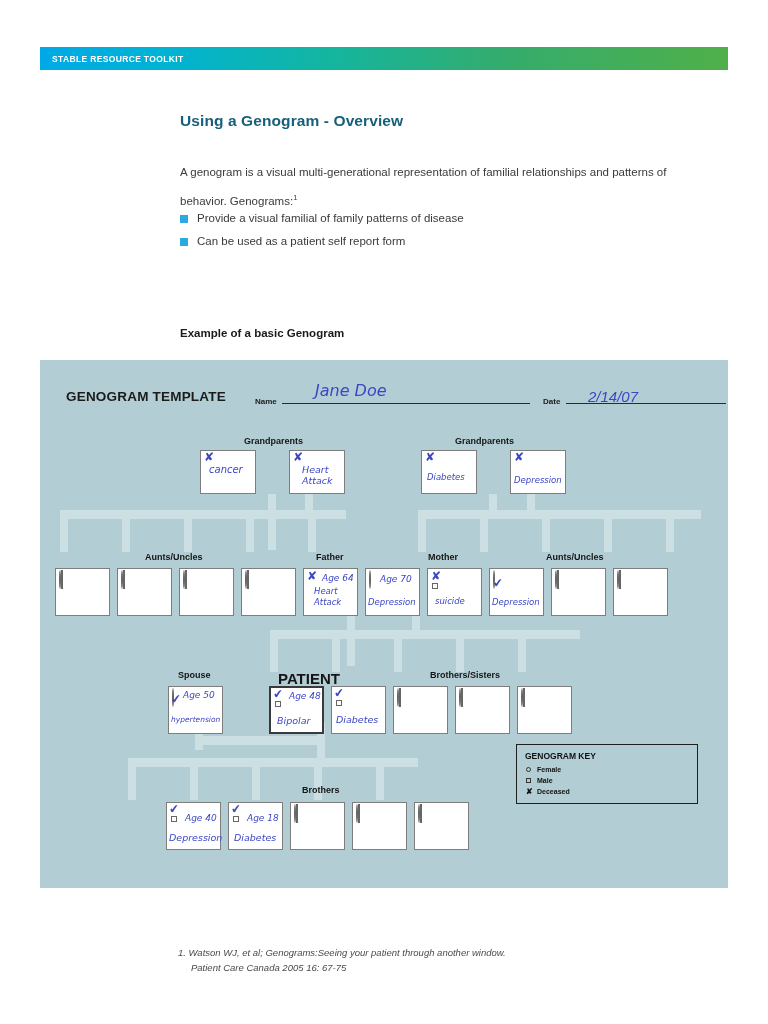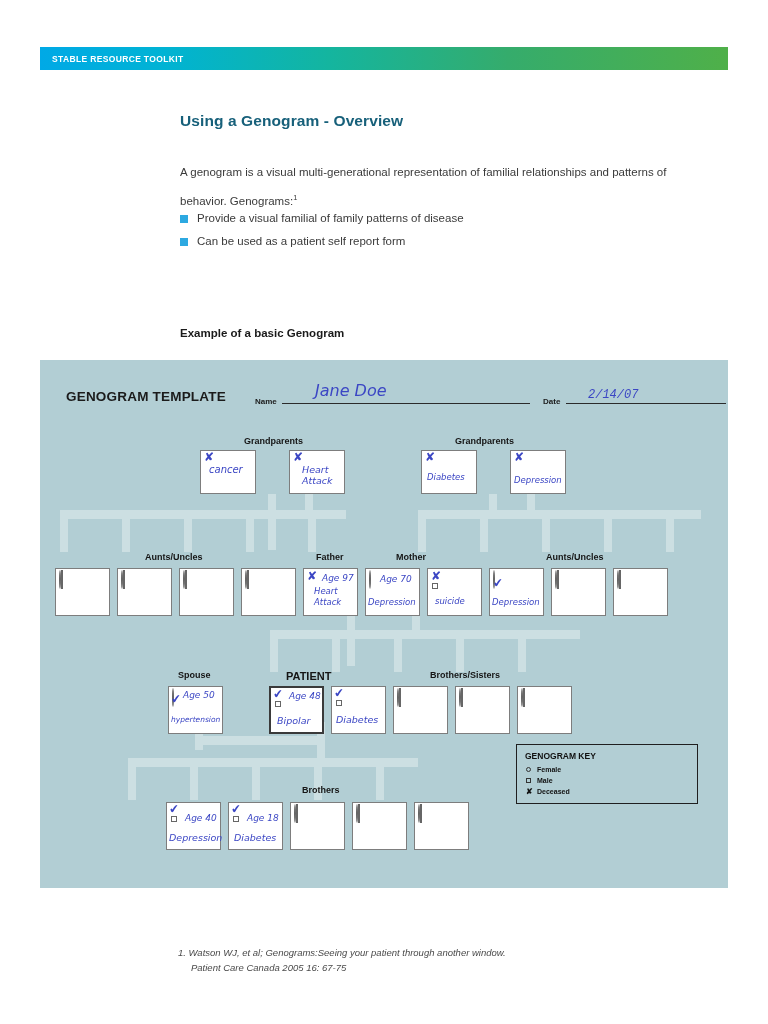--- a/index.html
+++ b/index.html
@@ -53,28 +53,28 @@
     background:#b2ced4;
   }
 
   
   #tmpl-title{position:absolute;left:26px;top:29px;font-size:13.5px;font-weight:bold;color:#1b1b1b;letter-spacing:.2px;}
   #name-label{position:absolute;left:215px;top:37px;font-size:8px;font-weight:bold;color:#1b1b1b;}
   #name-rule{position:absolute;left:242px;top:43px;width:248px;height:1px;background:#2b2b2b;}
   #name-value{position:absolute;left:275px;top:21px;font-size:16px;color:#3b46c4;font-family:"DejaVu Sans",sans-serif;font-style:italic;}
   #date-label{position:absolute;left:503px;top:37px;font-size:8px;font-weight:bold;color:#1b1b1b;}
   #date-rule{position:absolute;left:526px;top:43px;width:160px;height:1px;background:#2b2b2b;}
-  #date-value{position:absolute;left:548px;top:28px;font-size:12px;color:#3b46c4;font-family:Liberation Mono, monospace;font-style:italic;}
+  #date-value{position:absolute;left:548px;top:28px;font-size:15px;color:#3b46c4;font-family:Liberation Sans, sans-serif;font-style:italic;}
 
   
   .conn{position:absolute;background:#ccdfe2;}
 
   
   .cap{position:absolute;font-size:9px;font-weight:bold;color:#151515;white-space:nowrap;}
-  .cap.big{font-size:11px;margin-left:8px;}
+  .cap.big{font-size:15px;}
 
   
   .gbox{
     position:absolute;background:#ffffff;border:1px solid #7d7d7d;box-sizing:border-box;
   }
   .gbox.patient{border:2px solid #3a3a3a;}
   .marks{position:absolute;left:3px;top:2px;width:12px;}
   .mk-circle{width:6px;height:6px;border:1px solid #666;border-radius:50%;box-sizing:border-box;margin-bottom:1.5px;}
   .mk-square{width:6px;height:6px;border:1px solid #666;box-sizing:border-box;}
   .xmark{
@@ -182,21 +182,21 @@
   <div class="conn" style="left:150px;top:398px;width:8px;height:42px;"></div>
   <div class="conn" style="left:212px;top:398px;width:8px;height:42px;"></div>
   <div class="conn" style="left:274px;top:398px;width:8px;height:42px;"></div>
   <div class="conn" style="left:336px;top:398px;width:8px;height:42px;"></div>
 
   <div class="cap" style="left:204px;top:76px;">Grandparents</div>
   <div class="cap" style="left:415px;top:76px;">Grandparents</div>
 
   <div class="cap" style="left:105px;top:192px;">Aunts/Uncles</div>
   <div class="cap" style="left:276px;top:192px;">Father</div>
-  <div class="cap" style="left:356px;top:192px;">Mother</div>
+  <div class="cap" style="left:388px;top:192px;">Mother</div>
   <div class="cap" style="left:506px;top:192px;">Aunts/Uncles</div>
 
   <div class="cap" style="left:138px;top:310px;">Spouse</div>
   <div class="cap big" style="left:238px;top:310px;">PATIENT</div>
   <div class="cap" style="left:390px;top:310px;">Brothers/Sisters</div>
 
   <div class="cap" style="left:262px;top:425px;">Brothers</div>
 
   <div class="gbox" style="left:160px;top:90px;width:56px;height:44px;">
     <span class="xmark" style="left:3px;top:0px;">✘</span>
@@ -223,21 +223,21 @@
     <span class="marks"><span class="mk-circle"></span><span class="mk-square"></span></span>
   </div>
   <div class="gbox" style="left:139px;top:208px;width:55px;height:48px;">
     <span class="marks"><span class="mk-circle"></span><span class="mk-square"></span></span>
   </div>
   <div class="gbox" style="left:201px;top:208px;width:55px;height:48px;">
     <span class="marks"><span class="mk-circle"></span><span class="mk-square"></span></span>
   </div>
   <div class="gbox" style="left:263px;top:208px;width:55px;height:48px;">
     <span class="xmark" style="left:3px;top:1px;">✘</span>
-    <span class="age" style="left:18px;top:4px;">Age 97</span>
+    <span class="age" style="left:18px;top:4px;">Age 64</span>
     <span class="cond" style="left:10px;top:17px;line-height:11px;">Heart
 Attack</span>
   </div>
   <div class="gbox" style="left:325px;top:208px;width:55px;height:48px;">
     <span class="marks"><span class="mk-circle"></span></span>
     <span class="age" style="left:14px;top:5px;">Age 70</span>
     <span class="cond" style="left:2px;top:28px;">Depression</span>
   </div>
   <div class="gbox" style="left:387px;top:208px;width:55px;height:48px;">
     <span class="xmark" style="left:3px;top:1px;">✘</span>

